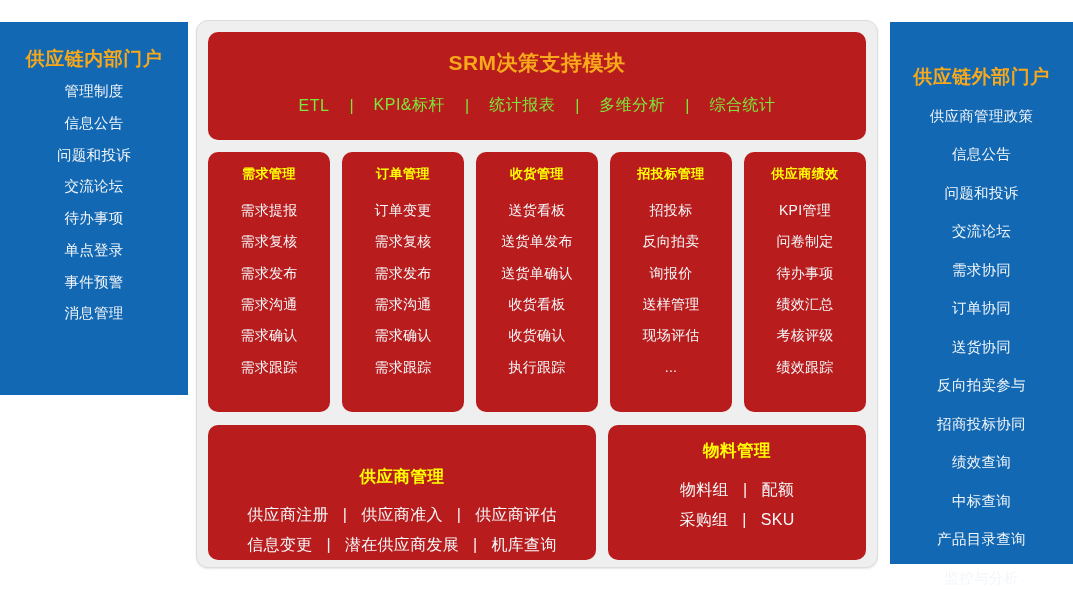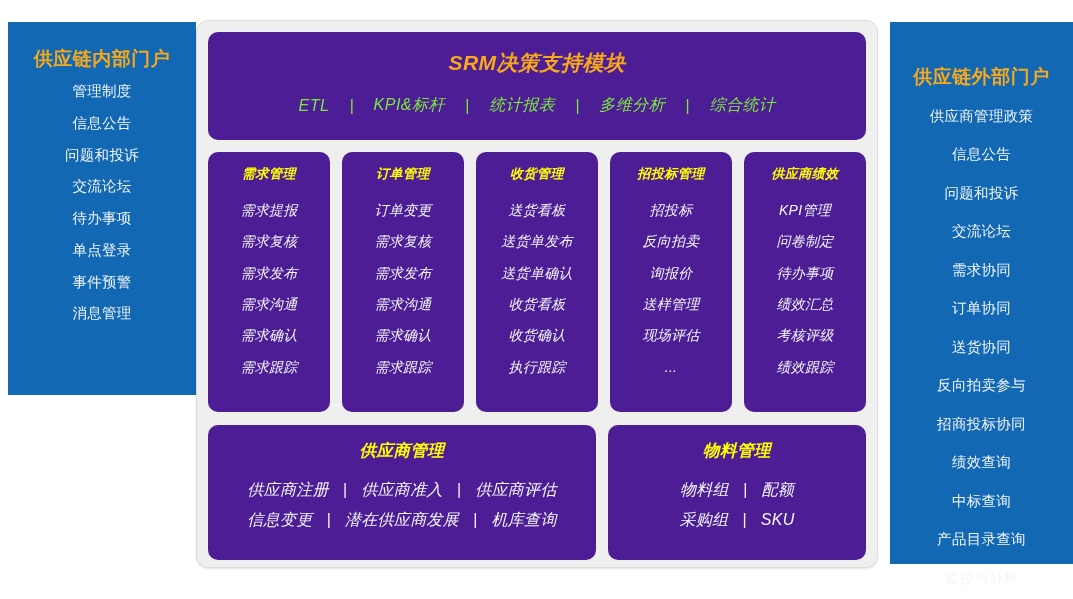--- a/index.html
+++ b/index.html
@@ -16,21 +16,21 @@
     height: 599px;
   }
 
   
   .portal {
     position: absolute;
     background: #1268b3;
     color: #ffffff;
     text-align: center;
   }
-  .portal-left  { left: 8px;   top: 22px; width: 188px; height: 373px; }
+  .portal-left  { left: 0px;   top: 22px; width: 188px; height: 373px; }
   .portal-right { left: 890px; top: 22px; width: 183px; height: 542px; }
 
   .portal-title {
     color: #f7a81b;
     font-weight: bold;
     font-size: 19px;
     letter-spacing: .5px;
     padding-top: 26px;
     padding-bottom: 4px;
     line-height: 1.2;
@@ -54,25 +54,24 @@
     width: 682px;
     height: 548px;
     background: #efefef;
     border: 1px solid #dcdcdc;
     border-radius: 12px;
     box-shadow: 0 1px 2px rgba(0,0,0,.10);
     padding: 11px;
   }
 
   .blue-card {
-    background: #4c1d95;
+    background: #b91c1c;
     border-radius: 10px;
     color: #ffffff;
     text-align: center;
-    font-style: italic;
   }
 
   
   .srm {
     height: 108px;
     padding-top: 20px;
   }
   .srm-title {
     color: #f7a81b;
     font-size: 21px;
@@ -129,21 +128,21 @@
     display: flex;
     gap: 12px;
     height: 135px;
   }
   .bottom-card {
     padding-top: 17px;
     display: flex;
     flex-direction: column;
     align-items: center;
   }
-  .bc-wide   { flex: 0 0 388px; }
+  .bc-wide   { flex: 0 0 388px; justify-content: flex-end; }
   .bc-narrow { flex: 1 1 auto; }
   .bottom-title {
     color: #ffff00;
     font-size: 16.5px;
     font-weight: bold;
     letter-spacing: .5px;
     line-height: 1;
     margin-bottom: 16px;
   }
   .bottom-line {

